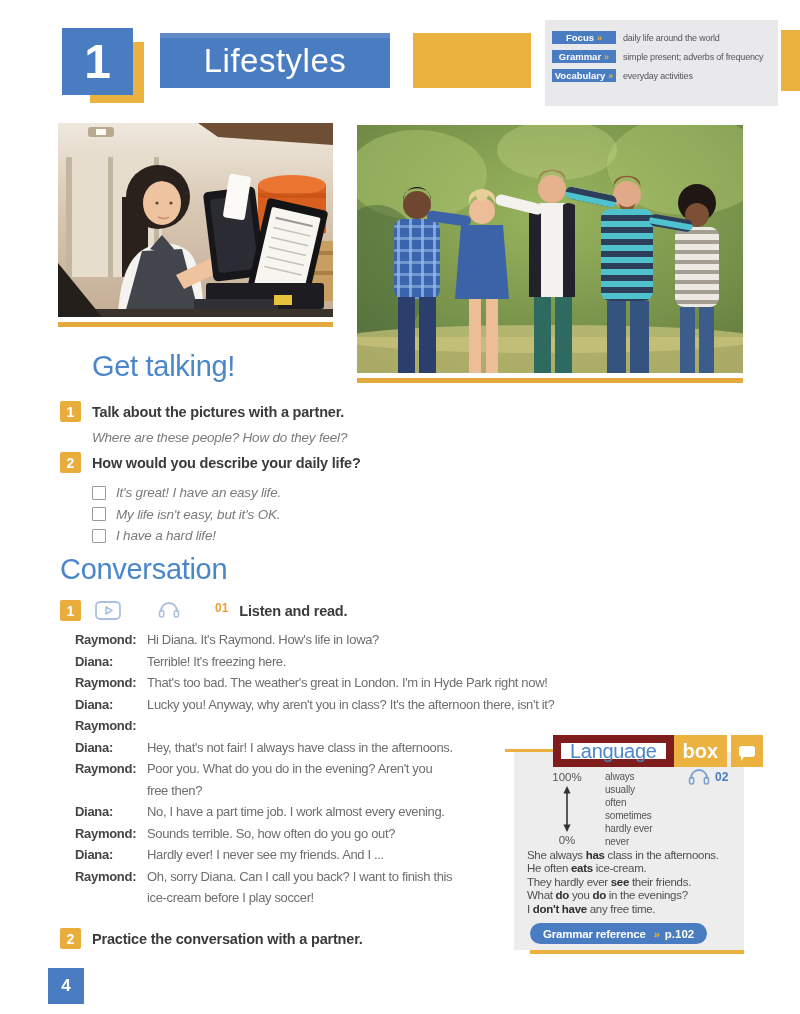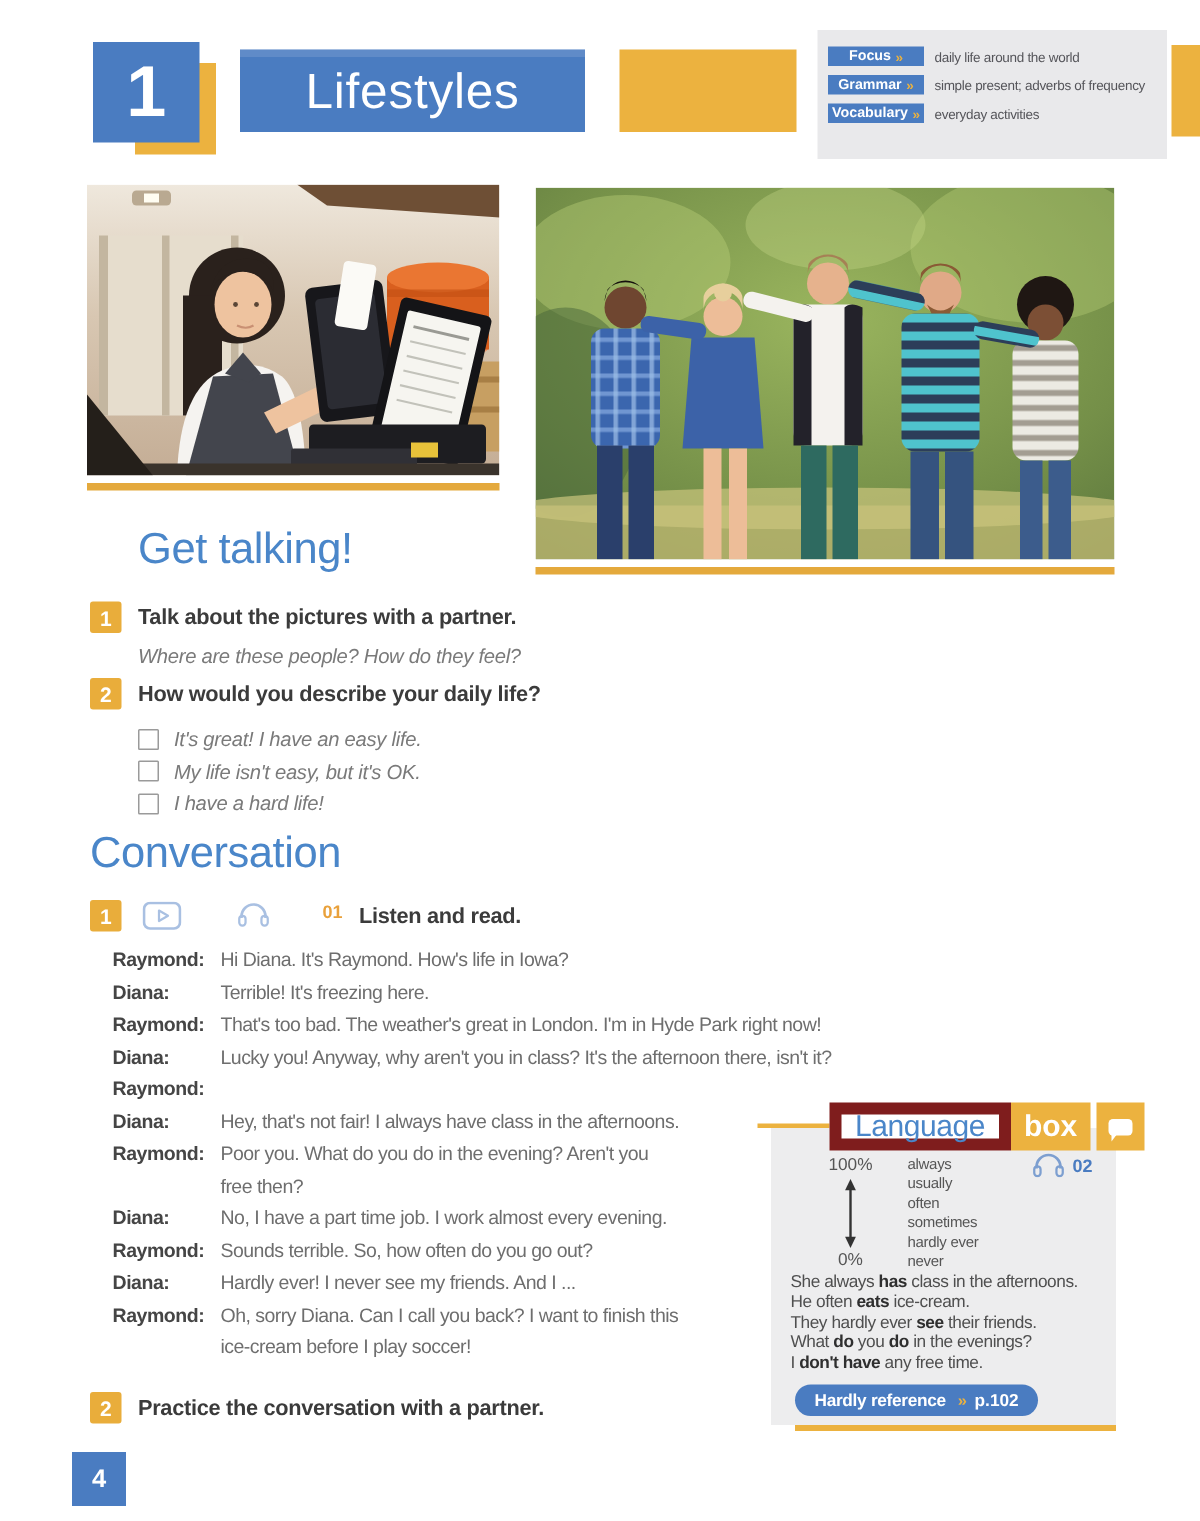--- a/index.html
+++ b/index.html
@@ -439,21 +439,21 @@
 
 <div class="abs examples">
   <div class="ex-line"><span>She always </span><b>has</b><span> class in the afternoons.</span></div>
   <div class="ex-line"><span>He often </span><b>eats</b><span> ice-cream.</span></div>
   <div class="ex-line"><span>They hardly ever </span><b>see</b><span> their friends.</span></div>
   <div class="ex-line"><span>What </span><b>do</b><span> you </span><b>do</b><span> in the evenings?</span></div>
   <div class="ex-line"><span>I </span><b>don't have</b><span> any free time.</span></div>
 </div>
 
 <div class="abs gram-pill">
-  <span class="lbl">Hardly reference</span>
+  <span class="lbl">Grammar reference</span>
   <span class="arr">»</span>
   <span class="pg">p.102</span>
 </div>
 <div class="abs lb-bottom"></div>
 
 <div class="abs page-num">
   <span>4</span>
 </div>
 
 </body></html>

